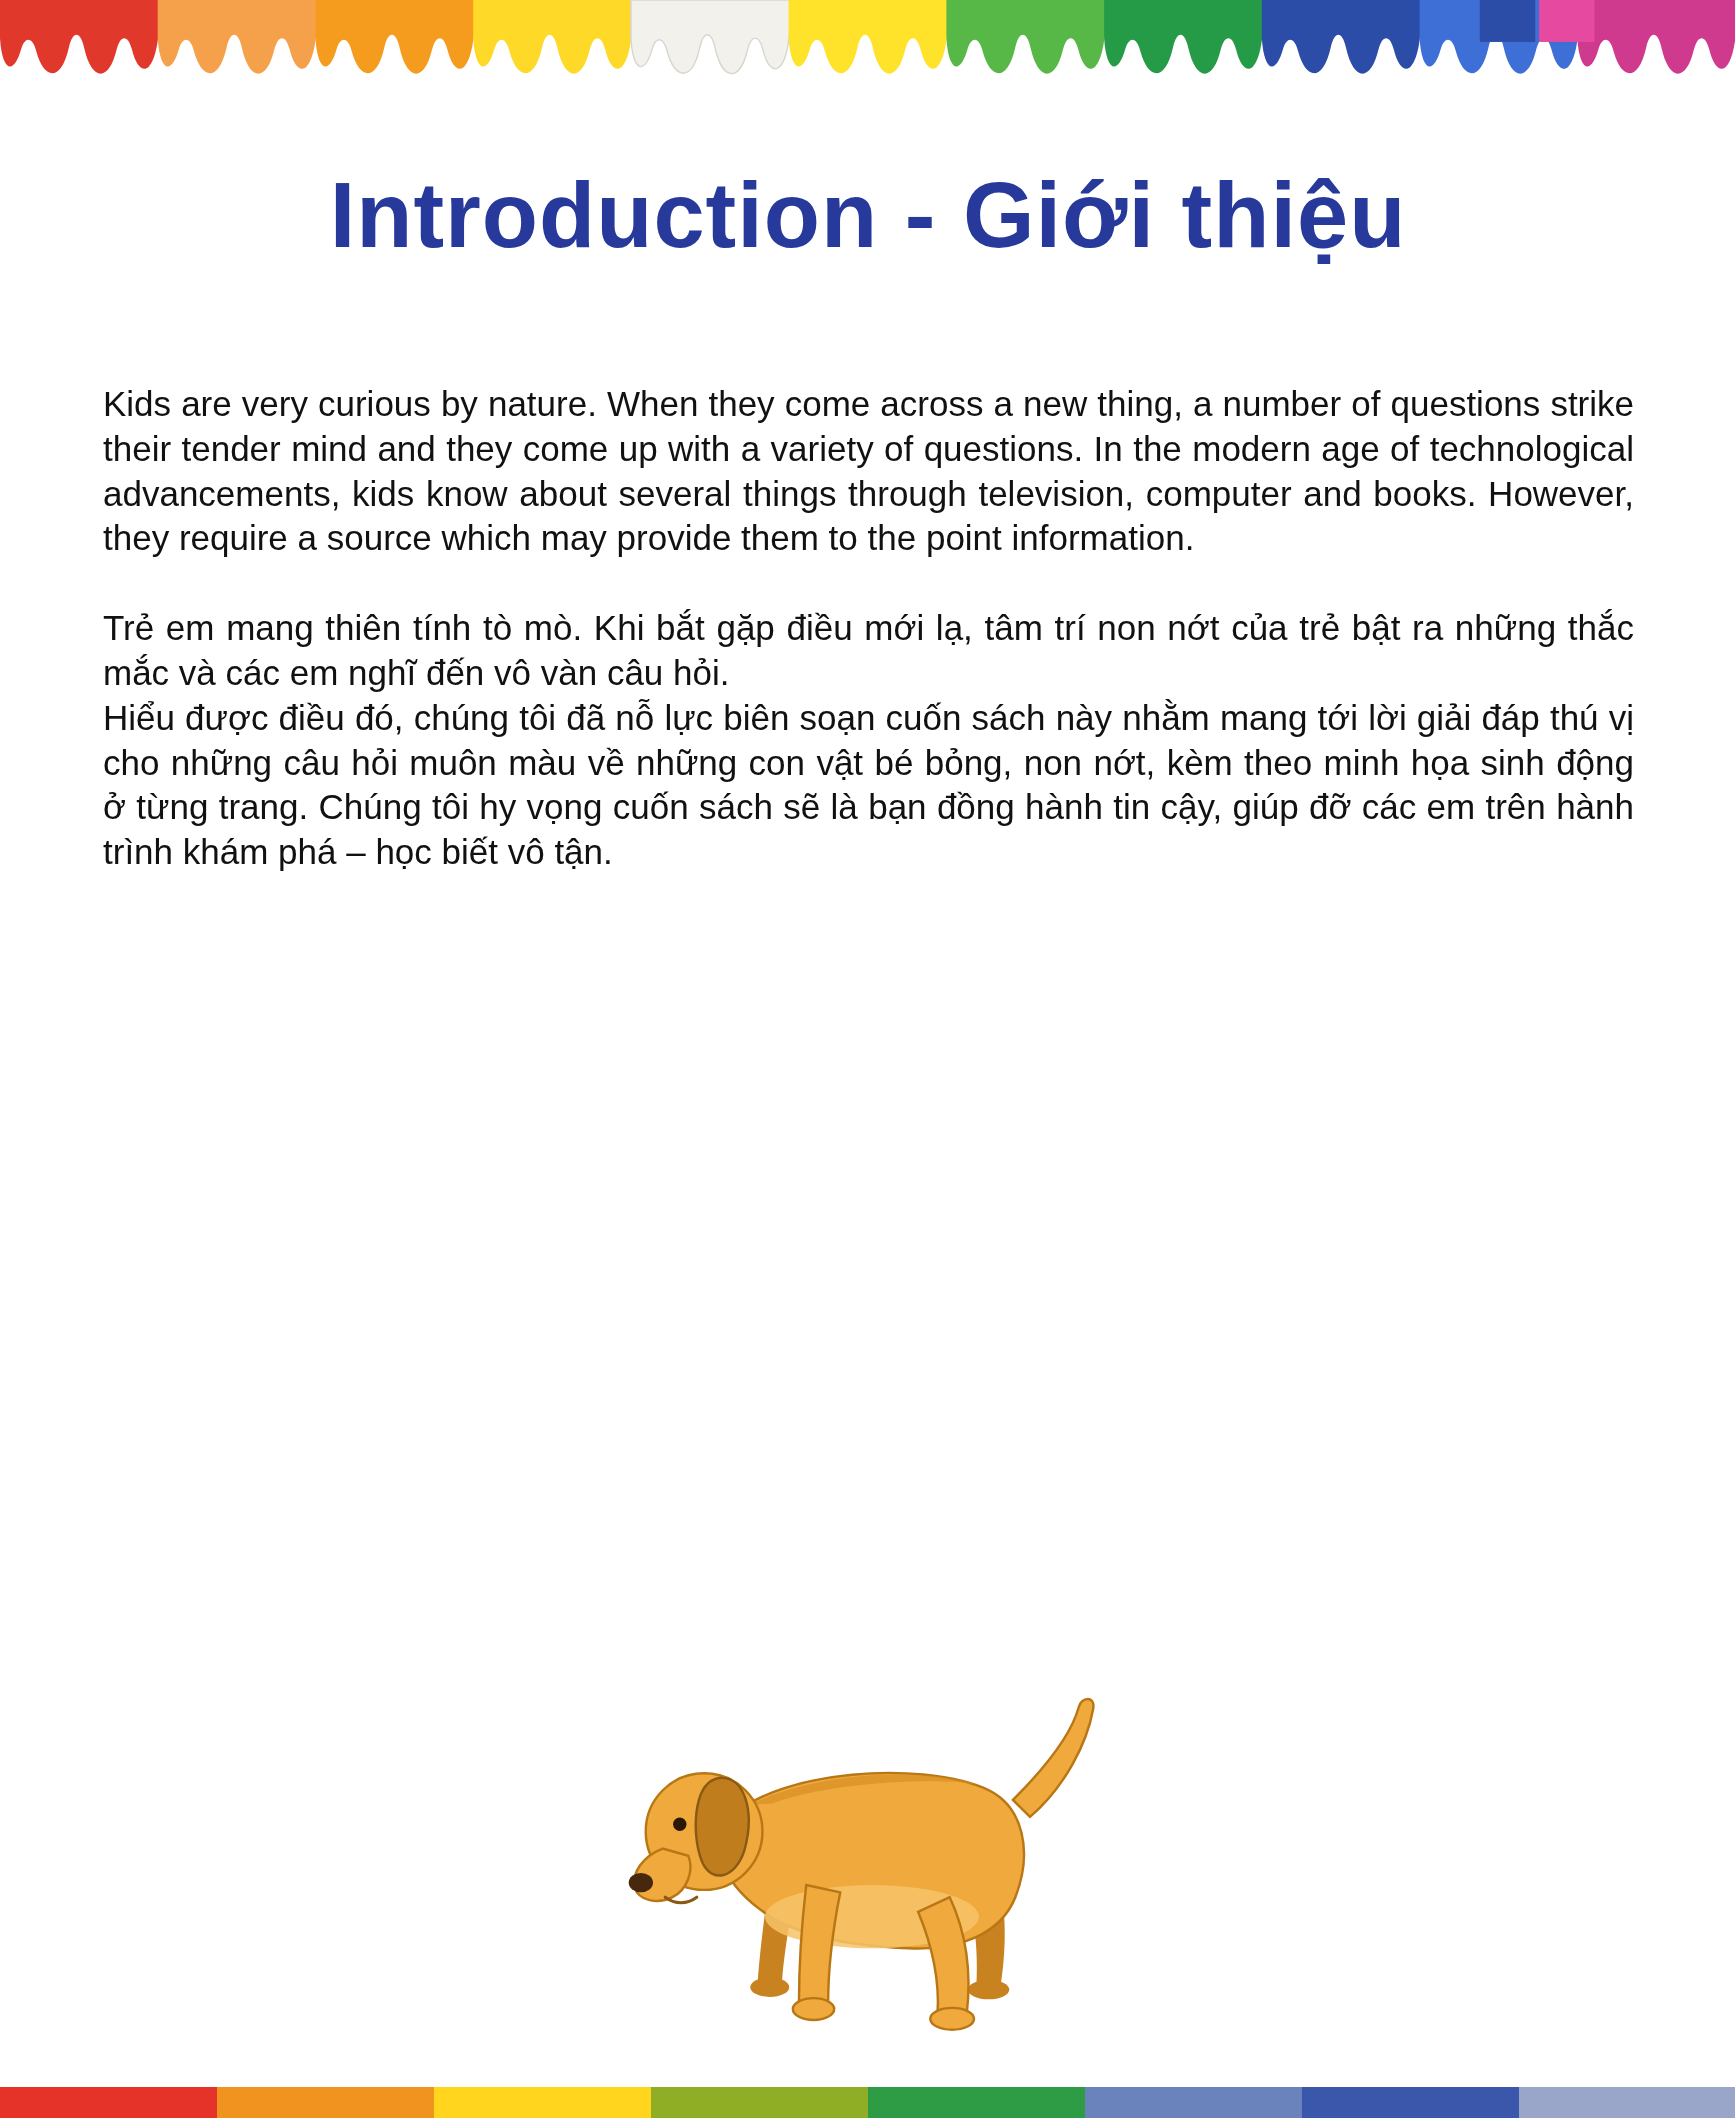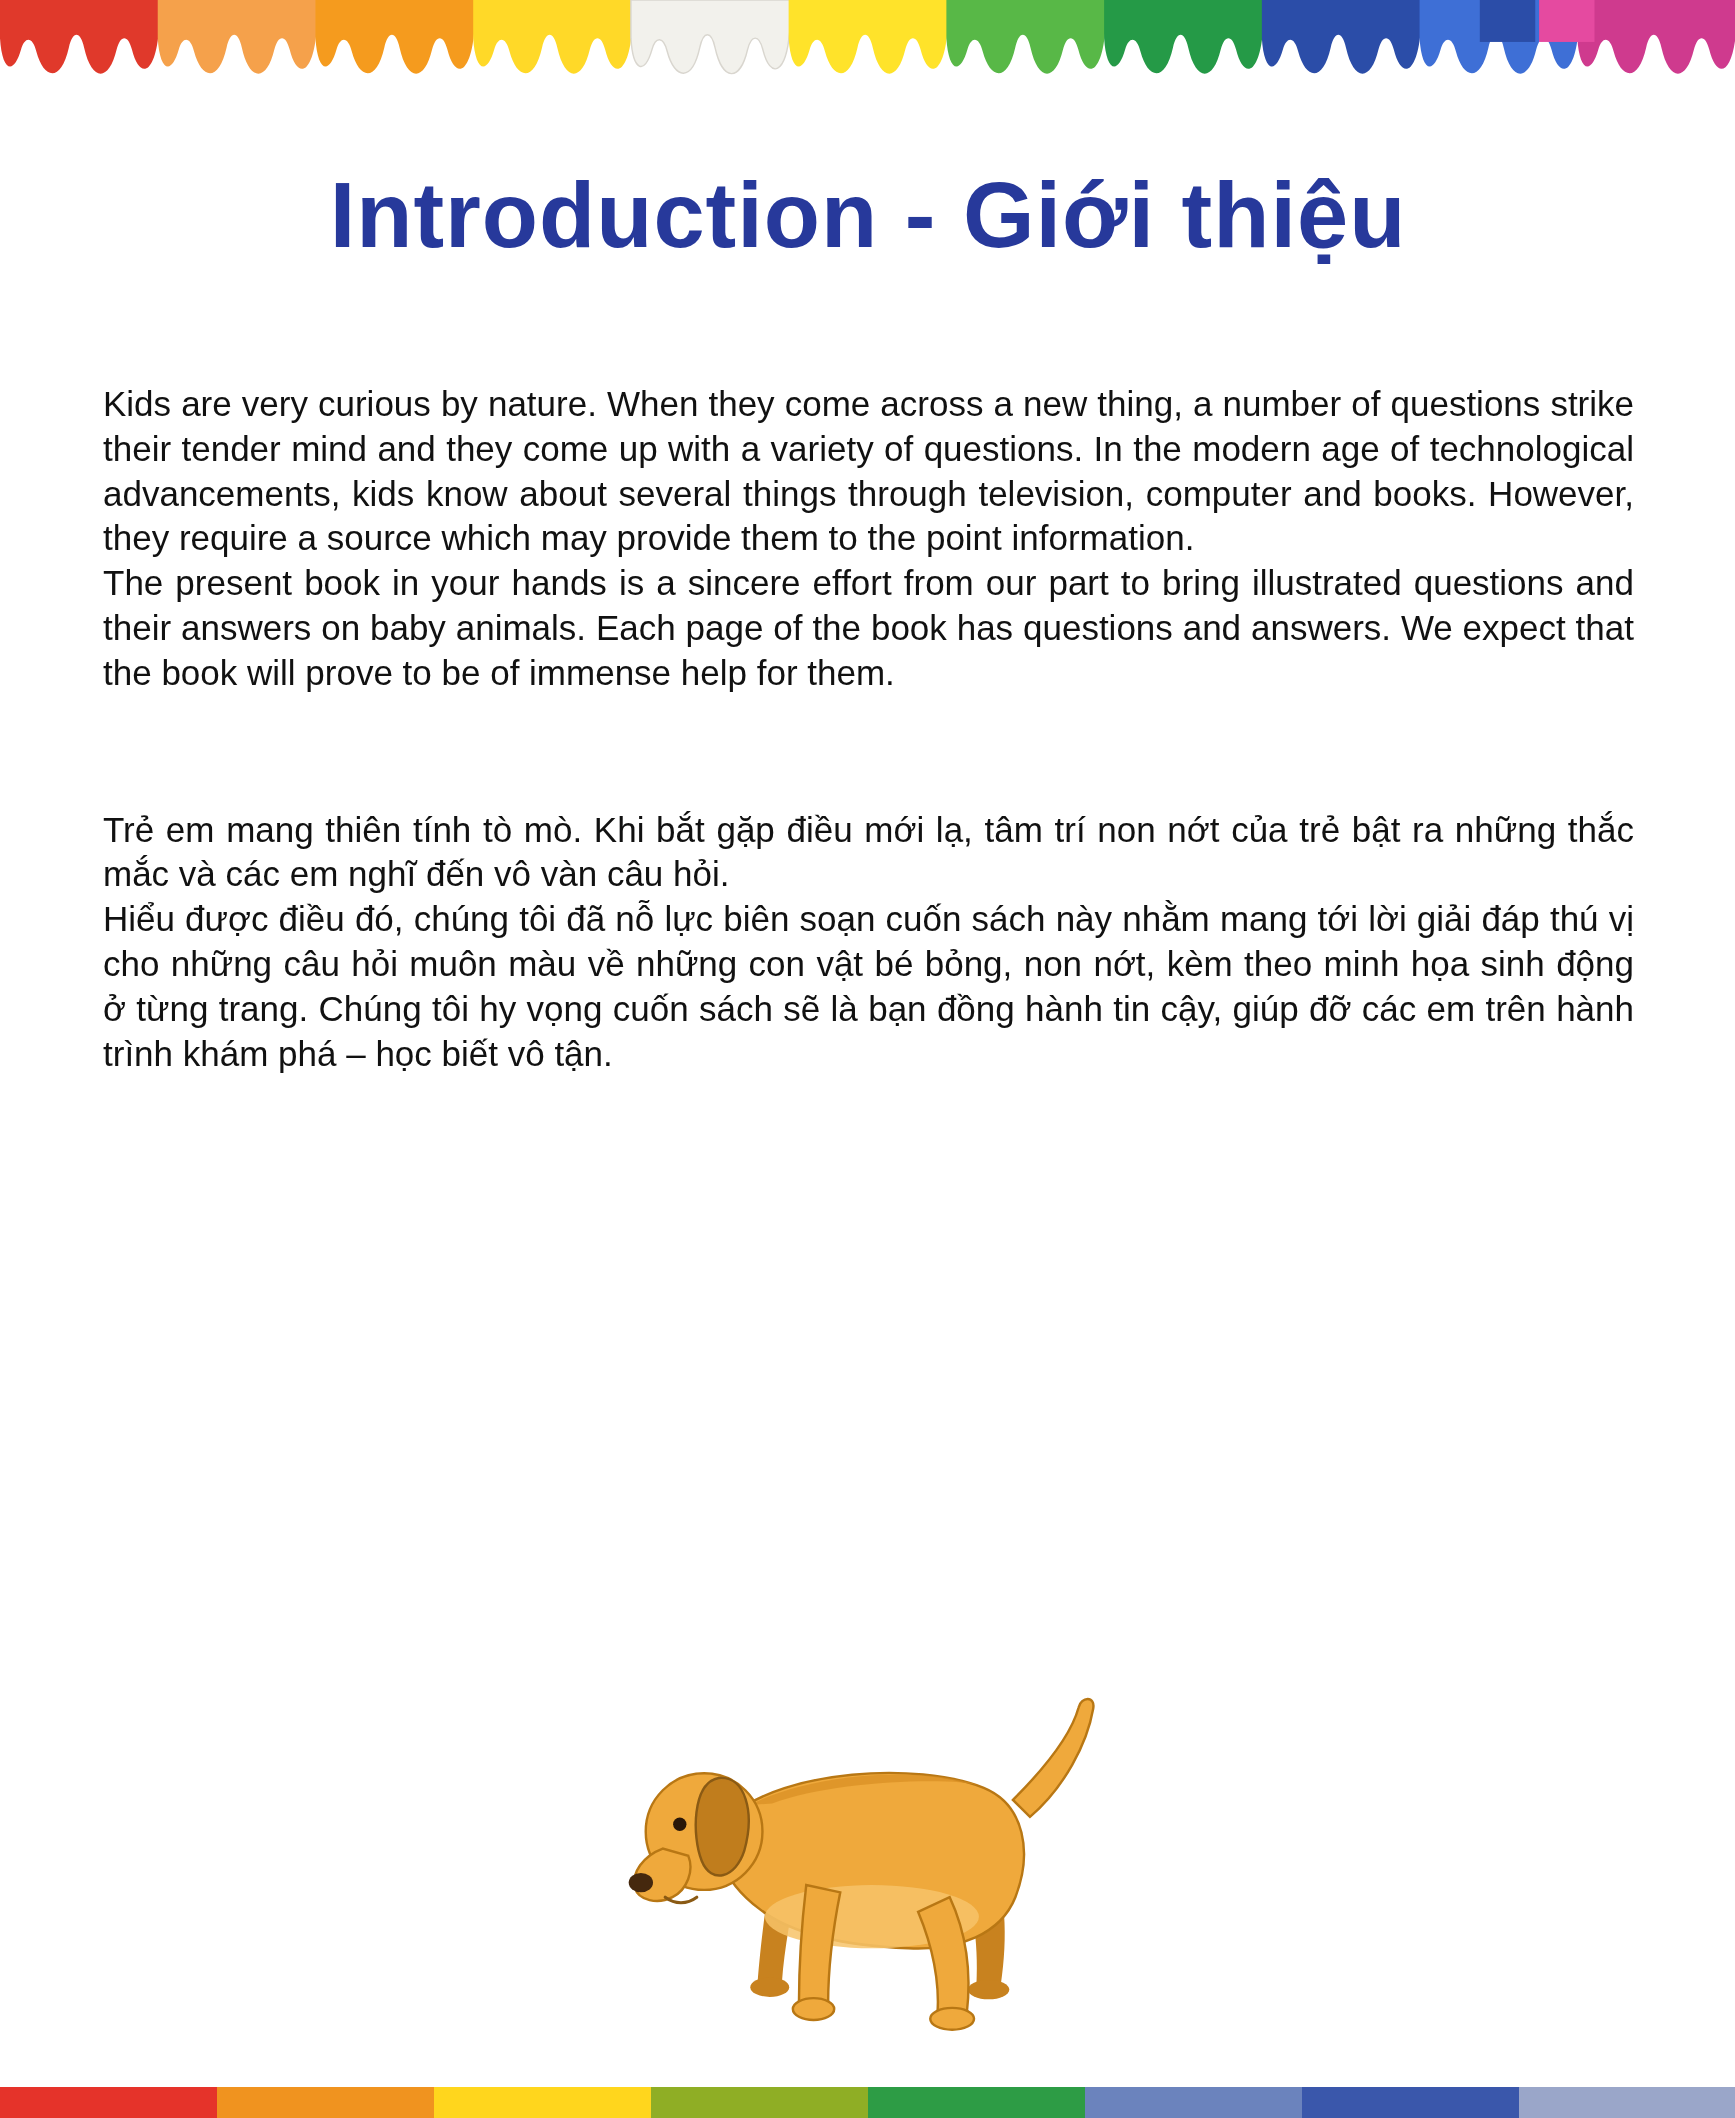--- a/index.html
+++ b/index.html
@@ -27,21 +27,21 @@
   .content{
     position:absolute;top:382px;left:103px;width:1531px;
   }
   .para{
     margin:0;
     font-size:35px;
     line-height:1.28;
     text-align:justify;
     font-weight:normal;
   }
-  .vi-block{margin-top:112px;}
+  .vi-block{margin-top:45px;}
   
   .puppy-wrap{
     position:absolute;top:1654px;left:50%;
     transform:translateX(-52%);
     width:535px;height:411px;
   }
   .puppy-wrap svg{width:100%;height:100%;}
   
   .bottom-border{position:absolute;bottom:0;left:0;width:1736px;height:31px;}
 </style>
@@ -67,21 +67,20 @@
     <use href="#drip" x="1650" fill="#cf3a8e"></use>
     <rect x="1548" y="0" width="58" height="44" fill="#2b4da8"></rect>
     <rect x="1610" y="0" width="58" height="44" fill="#e54aa0"></rect>
   </svg>
 
   <h1 class="page-title">Introduction - Giới thiệu</h1>
 
   <div class="content">
     <div class="en-block">
       <p class="para">Kids are very curious by nature. When they come across a new thing, a number of questions strike their tender mind and they come up with a variety of questions. In the modern age of technological advancements, kids know about several things through television, computer and books. However, they require a source which may provide them to the point information.</p>
-      <p class="para">The present book in your hands is a sincere effort from our part to bring illustrated questions and their answers on baby animals. Each page of the book has questions and answers. We expect that the book will prove to be of immense help for them.</p>
     </div>
     <div class="vi-block">
       <p class="para">Trẻ em mang thiên tính tò mò. Khi bắt gặp điều mới lạ, tâm trí non nớt của trẻ bật ra những thắc mắc và các em nghĩ đến vô vàn câu hỏi.</p>
       <p class="para">Hiểu được điều đó, chúng tôi đã nỗ lực biên soạn cuốn sách này nhằm mang tới lời giải đáp thú vị cho những câu hỏi muôn màu về những con vật bé bỏng, non nớt, kèm theo minh họa sinh động ở từng trang. Chúng tôi hy vọng cuốn sách sẽ là bạn đồng hành tin cậy, giúp đỡ các em trên hành trình khám phá – học biết vô tận.</p>
     </div>
   </div>
 
   <div class="puppy-wrap">
     <svg viewBox="0 0 440 330" aria-hidden="true">
 

